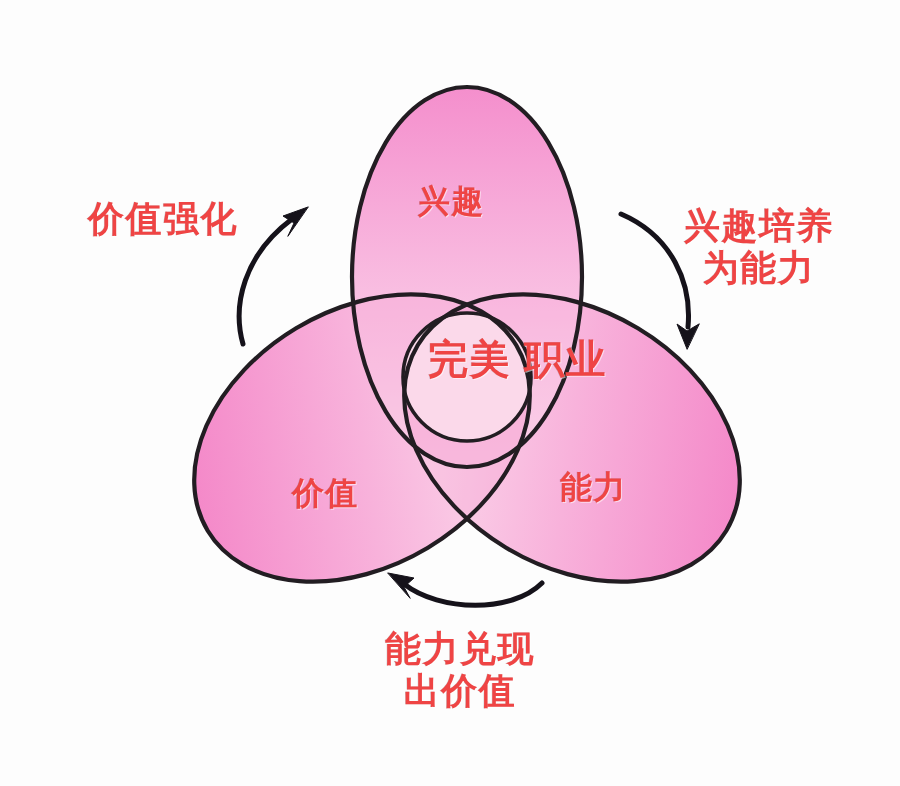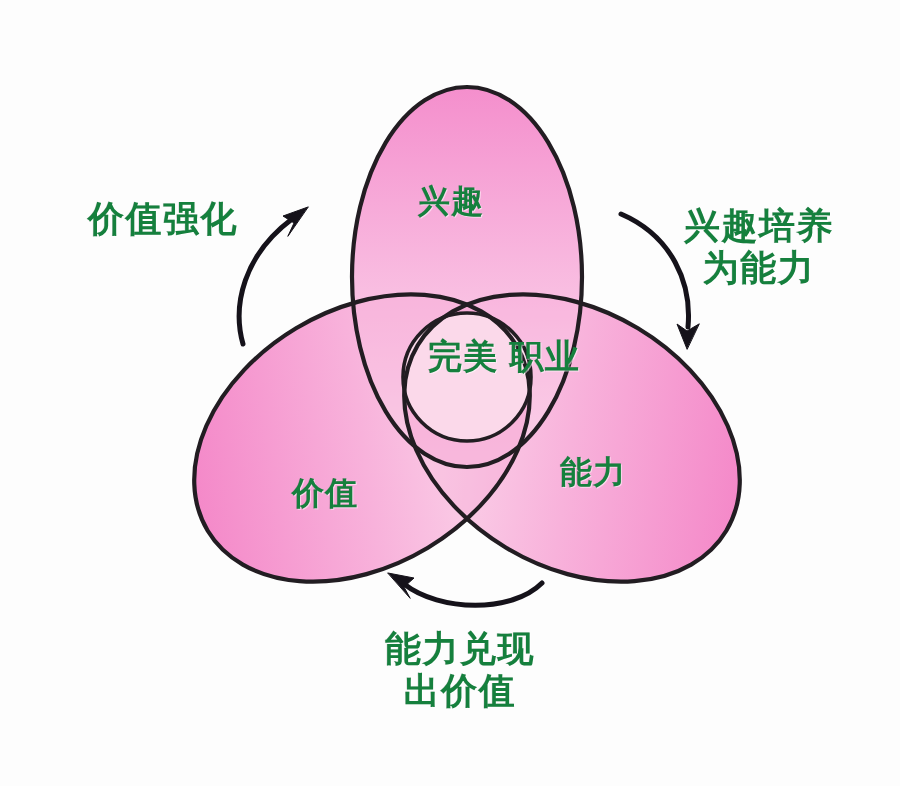--- a/index.html
+++ b/index.html
@@ -23,48 +23,48 @@
     left: 0;
     top: 0;
     width: 900px;
     height: 786px;
     display: block;
   }
   .cjk-label {
     position: absolute;
     font-family: "Liberation Sans", "DejaVu Sans", sans-serif;
     font-weight: 700;
-    color: #15803d;
+    color: #ef4444;
     white-space: nowrap;
     letter-spacing: 0.04em;
     text-shadow: 1px 1px 0 rgba(255,255,255,0.55), -0.5px -0.5px 0 rgba(60,55,60,0.25);
     pointer-events: none;
   }
   .set-label {
     font-size: 32px;
     line-height: 1;
   }
   .center-label {
-    font-size: 34px;
+    font-size: 40px;
     line-height: 1.12;
     text-align: center;
   }
   .annotation {
     font-size: 36px;
     line-height: 1.18;
     text-align: center;
     font-weight: 700;
   }
   .annotation .line {
     display: block;
   }
   
   #label-interest  { left: 418px; top: 185px; }
   #label-value     { left: 292px; top: 441px; margin-top: 36px; }
-  #label-ability   { left: 560px; top: 456px; }
+  #label-ability   { left: 560px; top: 471px; }
   #label-center    { left: 428px; top: 337px; width: 92px; }
   #anno-left       { left: 78px;  top: 198px; width: 170px; }
   #anno-right      { left: 674px; top: 205px; width: 170px; }
   #anno-bottom     { left: 382px; top: 628px; width: 156px; }
 </style>
 </head>
 <body>
 
 <div id="stage">
 

